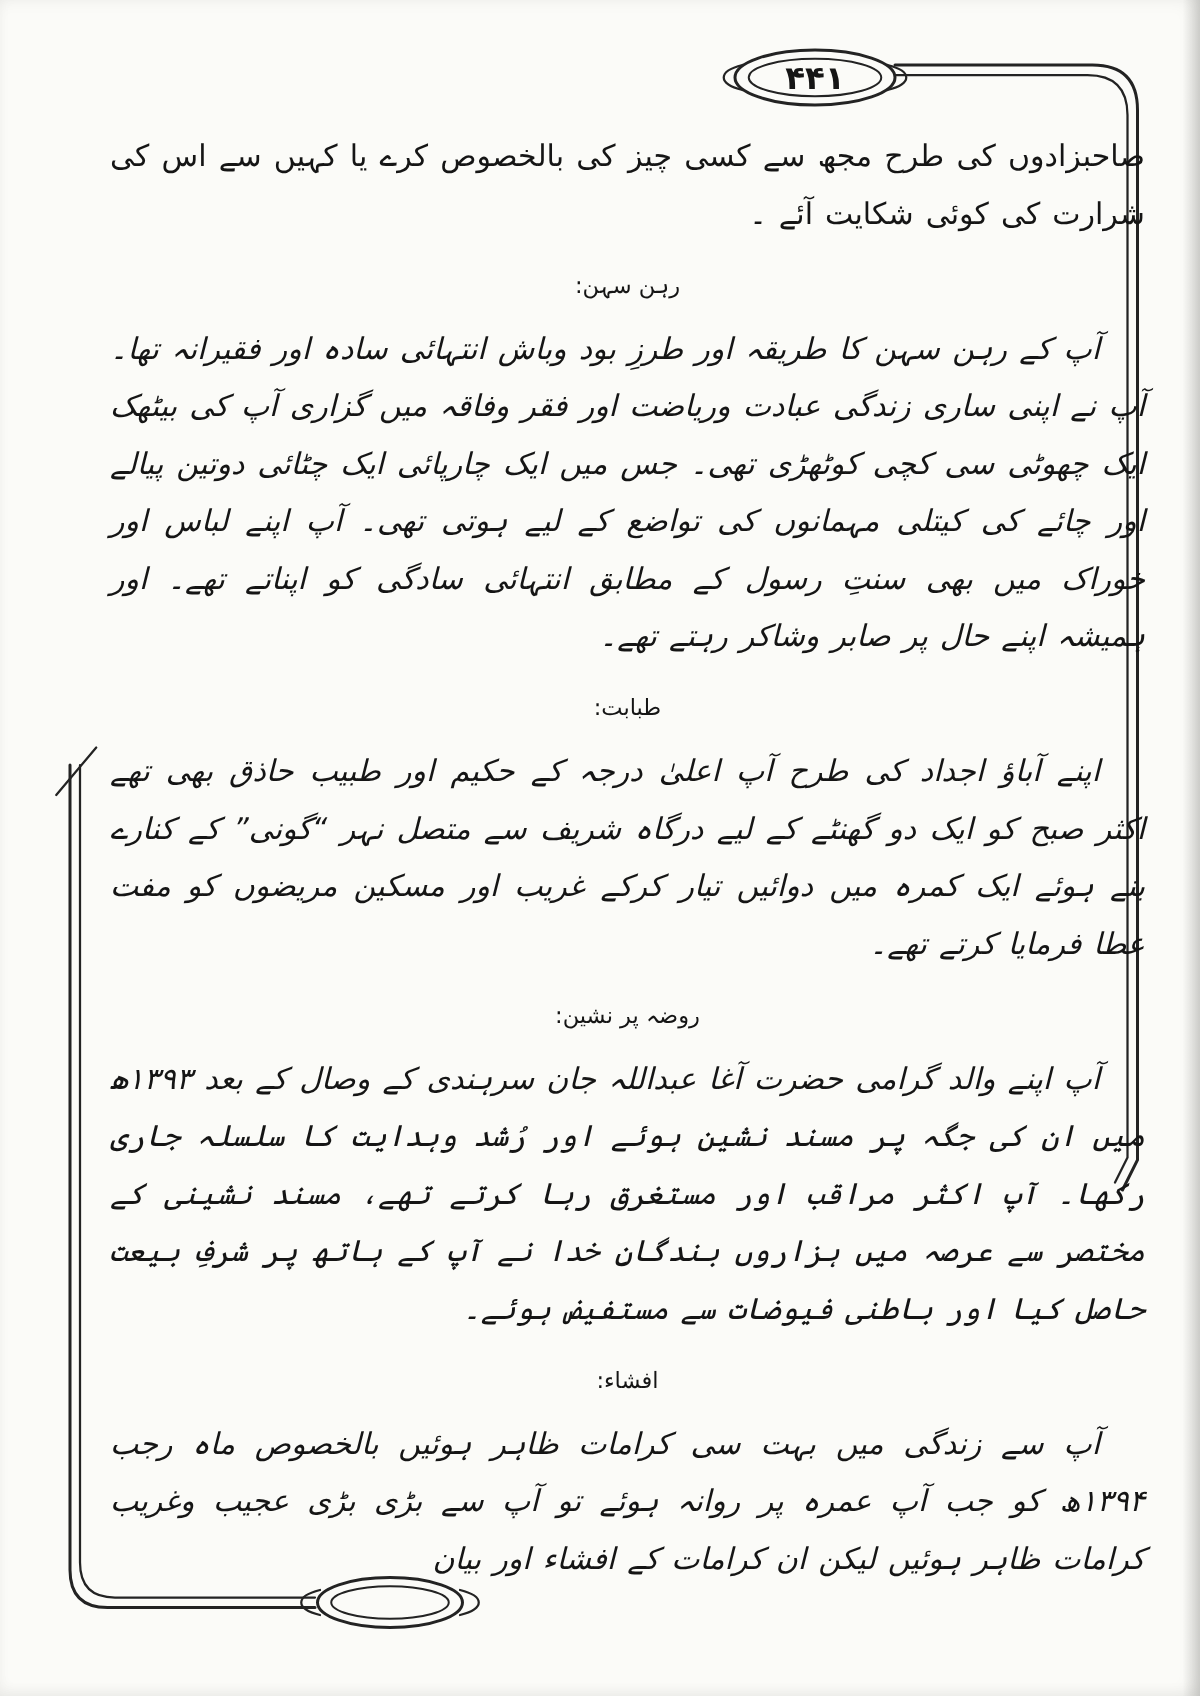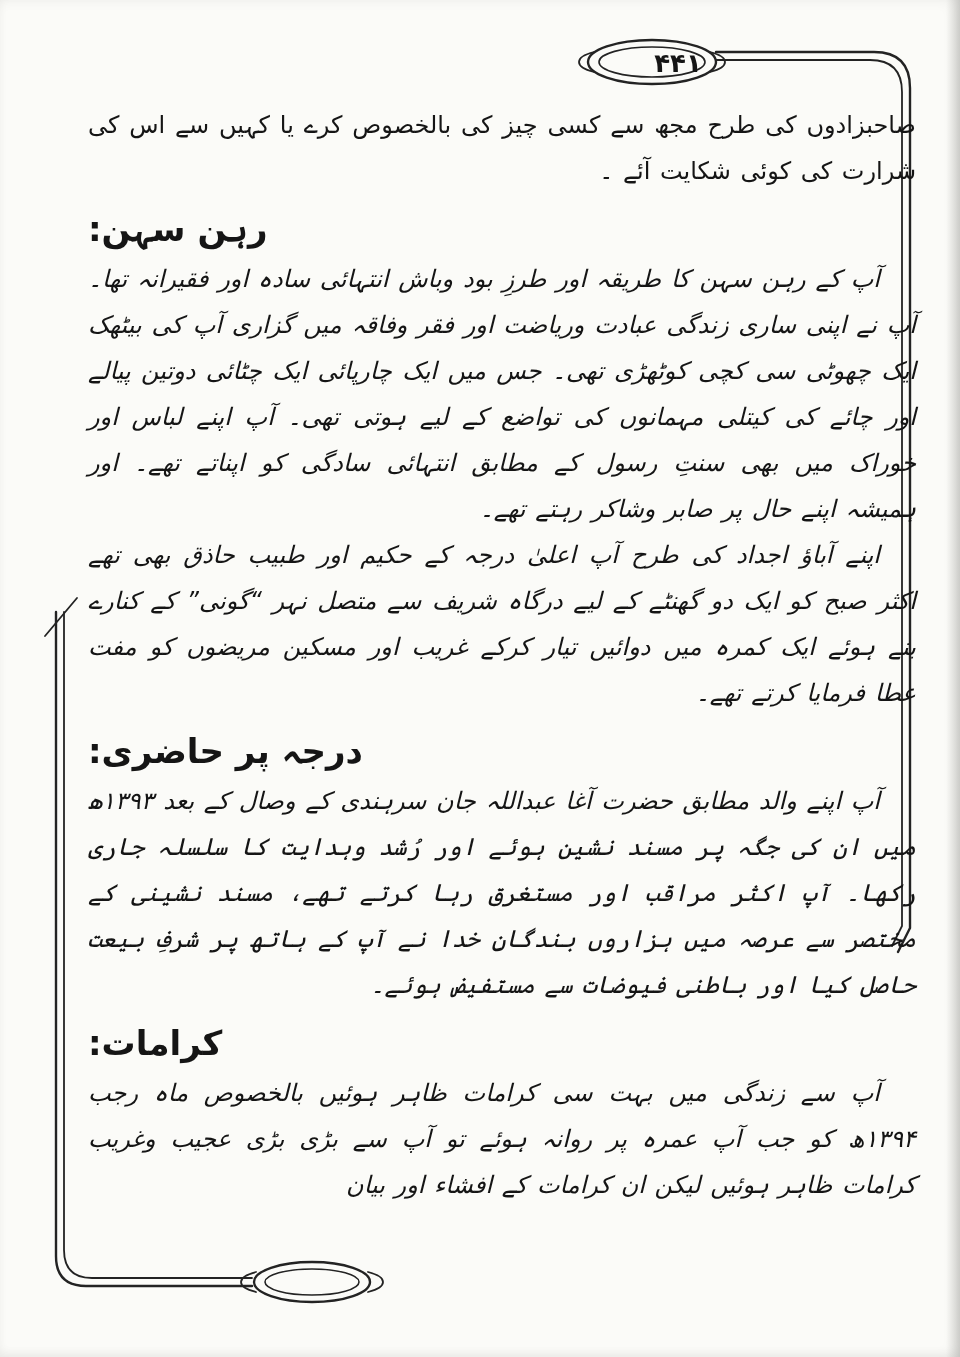--- a/index.html
+++ b/index.html
@@ -17,21 +17,21 @@
   }
   .ornaments {
     position: absolute;
     top: 0; left: 0;
     width: 960px; height: 1357px;
     pointer-events: none;
   }
   .page-number {
     position: absolute;
     top: 46px;
-    left: 632px;
+    left: 606px;
     width: 92px;
     height: 34px;
     text-align: center;
     font-size: 26px;
     font-weight: bold;
     line-height: 34px;
     direction: rtl;
   }
   .content {
     position: absolute;
@@ -43,25 +43,25 @@
     text-align: justify;
   }
   p.body {
     font-size: 24px;
     line-height: 46px;
     word-spacing: 2px;
     text-align: justify;
   }
   p.indent { text-indent: 36px; font-style: italic; }
   h2.heading {
-    font-size: 34px;
-    font-weight: bold;
+    font-size: 18px;
+    font-weight: normal;
     line-height: 38px;
     margin: 16px 0 8px 0;
-    text-align: left;
+    text-align: center;
   }
   .scan-edge {
     position: absolute;
     top: 0; right: 0;
     width: 14px; height: 100%;
     background: linear-gradient(to left, rgba(60,60,55,0.18), rgba(0,0,0,0));
   }
 </style>
 </head>
 <body>
@@ -100,24 +100,25 @@
 
   <div class="page-number">۴۴۱</div>
 
   <div class="content" dir="rtl">
 
     <p class="body">صاحبزادوں کی طرح مجھ سے کسی چیز کی بالخصوص کرے یا کہیں سے اس کی شرارت کی کوئی شکایت آئے ۔</p>
 
     <h2 class="heading">رہن سہن:</h2>
     <p class="body indent">آپ کے رہن سہن کا طریقہ اور طرزِ بود وباش انتہائی سادہ اور فقیرانہ تھا۔ آپ نے اپنی ساری زندگی عبادت وریاضت اور فقر وفاقہ میں گزاری آپ کی بیٹھک ایک چھوٹی سی کچی کوٹھڑی تھی۔ جس میں ایک چارپائی ایک چٹائی دوتین پیالے اور چائے کی کیتلی مہمانوں کی تواضع کے لیے ہوتی تھی۔ آپ اپنے لباس اور خوراک میں بھی سنتِ رسول کے مطابق انتہائی سادگی کو اپناتے تھے۔ اور ہمیشہ اپنے حال پر صابر وشاکر رہتے تھے۔</p>
 
+    <h2 class="heading">طبابت:</h2>
     <p class="body indent">اپنے آباؤ اجداد کی طرح آپ اعلیٰ درجہ کے حکیم اور طبیب حاذق بھی تھے اکثر صبح کو ایک دو گھنٹے کے لیے درگاہ شریف سے متصل نہر “گونی” کے کنارے بنے ہوئے ایک کمرہ میں دوائیں تیار کرکے غریب اور مسکین مریضوں کو مفت عطا فرمایا کرتے تھے۔</p>
 
-    <h2 class="heading">درجہ پر حاضری:</h2>
+    <h2 class="heading">روضہ پر نشین:</h2>
 
-    <p class="body indent">آپ اپنے والد مطابق حضرت آغا عبداللہ جان سرہندی کے وصال کے بعد ۱۳۹۳ھ میں ان کی جگہ پر مسند نشین ہوئے اور رُشد وہدایت کا سلسلہ جاری رکھا۔ آپ اکثر مراقب اور مستغرق رہا کرتے تھے، مسند نشینی کے مختصر سے عرصہ میں ہزاروں بندگانِ خدا نے آپ کے ہاتھ پر شرفِ بیعت حاصل کیا اور باطنی فیوضات سے مستفیض ہوئے۔</p>
+    <p class="body indent">آپ اپنے والد گرامی حضرت آغا عبداللہ جان سرہندی کے وصال کے بعد ۱۳۹۳ھ میں ان کی جگہ پر مسند نشین ہوئے اور رُشد وہدایت کا سلسلہ جاری رکھا۔ آپ اکثر مراقب اور مستغرق رہا کرتے تھے، مسند نشینی کے مختصر سے عرصہ میں ہزاروں بندگانِ خدا نے آپ کے ہاتھ پر شرفِ بیعت حاصل کیا اور باطنی فیوضات سے مستفیض ہوئے۔</p>
 
-    <h2 class="heading">کرامات:</h2>
+    <h2 class="heading">افشاء:</h2>
     <p class="body indent">آپ سے زندگی میں بہت سی کرامات ظاہر ہوئیں بالخصوص ماہ رجب ۱۳۹۴ھ کو جب آپ عمرہ پر روانہ ہوئے تو آپ سے بڑی بڑی عجیب وغریب کرامات ظاہر ہوئیں لیکن ان کرامات کے افشاء اور بیان</p>
 
   </div>
 
 </div>
 
 </body></html>

